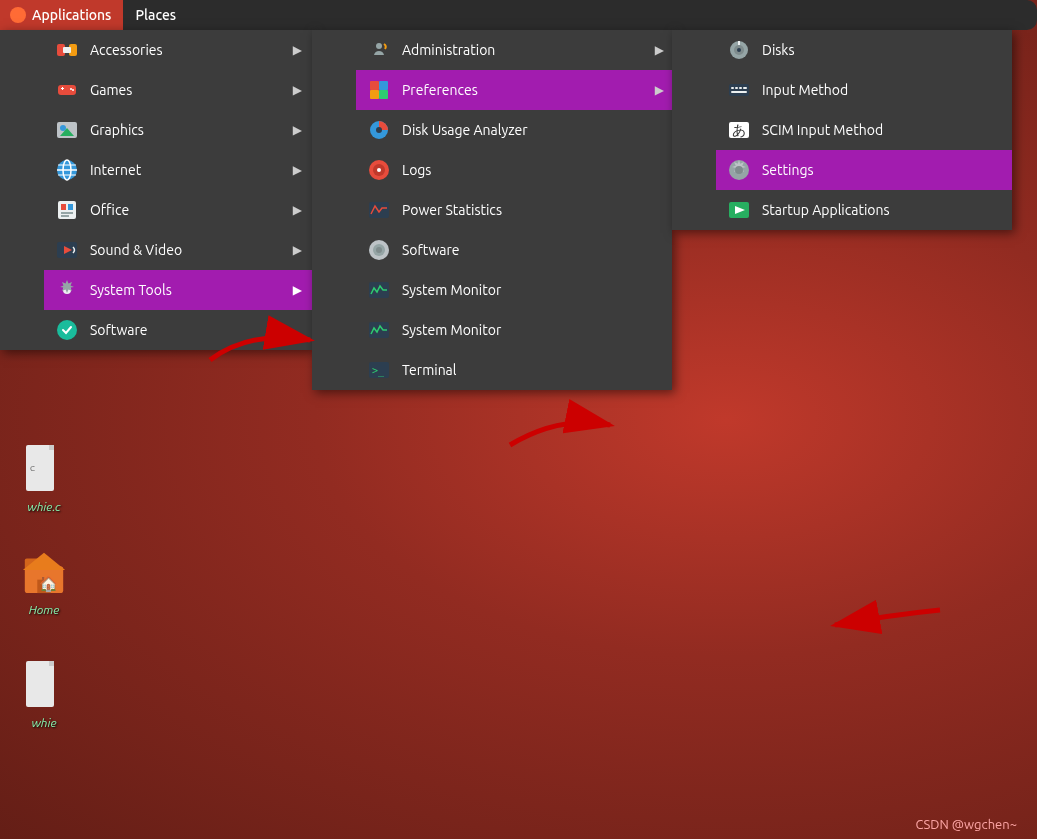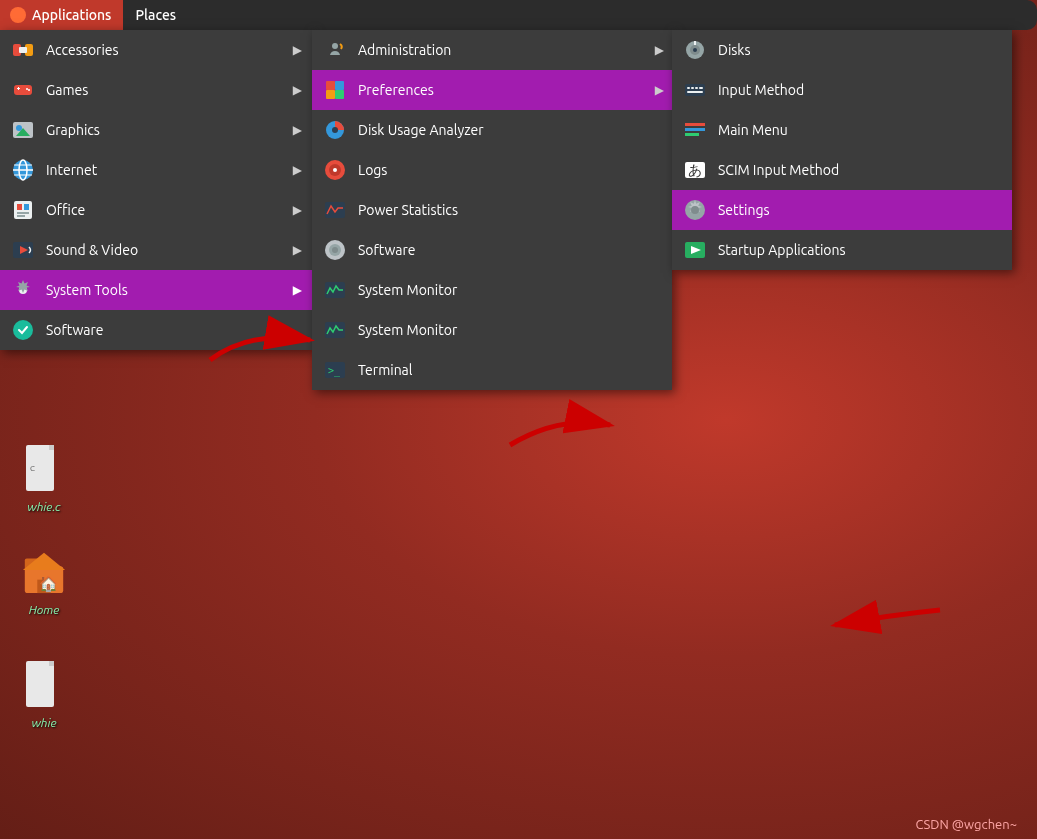--- a/index.html
+++ b/index.html
@@ -78,20 +78,21 @@
     }
 
     .menu-item {
       display: flex;
       align-items: center;
       padding: 7px 10px;
       color: #fff;
       font-size: 14px;
       cursor: pointer;
       position: relative;
+      margin-left: 44px;
     }
 
     .menu-item:hover, .menu-item.active {
       background: #a21caf;
     }
 
     .menu-item .icon {
       width: 26px;
       height: 26px;
       margin-right: 10px;
@@ -444,30 +445,20 @@
           <rect x="4" y="9" width="3" height="2" rx="1" fill="#ecf0f1"></rect>
           <rect x="8" y="9" width="3" height="2" rx="1" fill="#ecf0f1"></rect>
           <rect x="12" y="9" width="3" height="2" rx="1" fill="#ecf0f1"></rect>
           <rect x="16" y="9" width="4" height="2" rx="1" fill="#ecf0f1"></rect>
           <rect x="4" y="13" width="16" height="2" rx="1" fill="#ecf0f1"></rect>
         </svg>
     </span>
     <span>Input Method</span>
   </div>
 
-  <div class="menu-item">
-    <span class="icon">
-      <svg width="24" height="24" viewBox="0 0 24 24">
-          <rect x="2" y="5" width="20" height="3" fill="#e74c3c"></rect>
-          <rect x="2" y="10" width="20" height="3" fill="#3498db"></rect>
-          <rect x="2" y="15" width="14" height="3" fill="#2ecc71"></rect>
-        </svg>
-    </span>
-    <span>Main Menu</span>
-  </div>
 
   <div class="menu-item">
     <span class="icon">
       <svg width="24" height="24" viewBox="0 0 24 24">
           <rect x="2" y="4" width="20" height="16" rx="2" fill="#fff"></rect>
           <text x="5" y="17" font-size="14" fill="#333" font-family="serif">あ</text>
         </svg>
     </span>
     <span>SCIM Input Method</span>
   </div>

